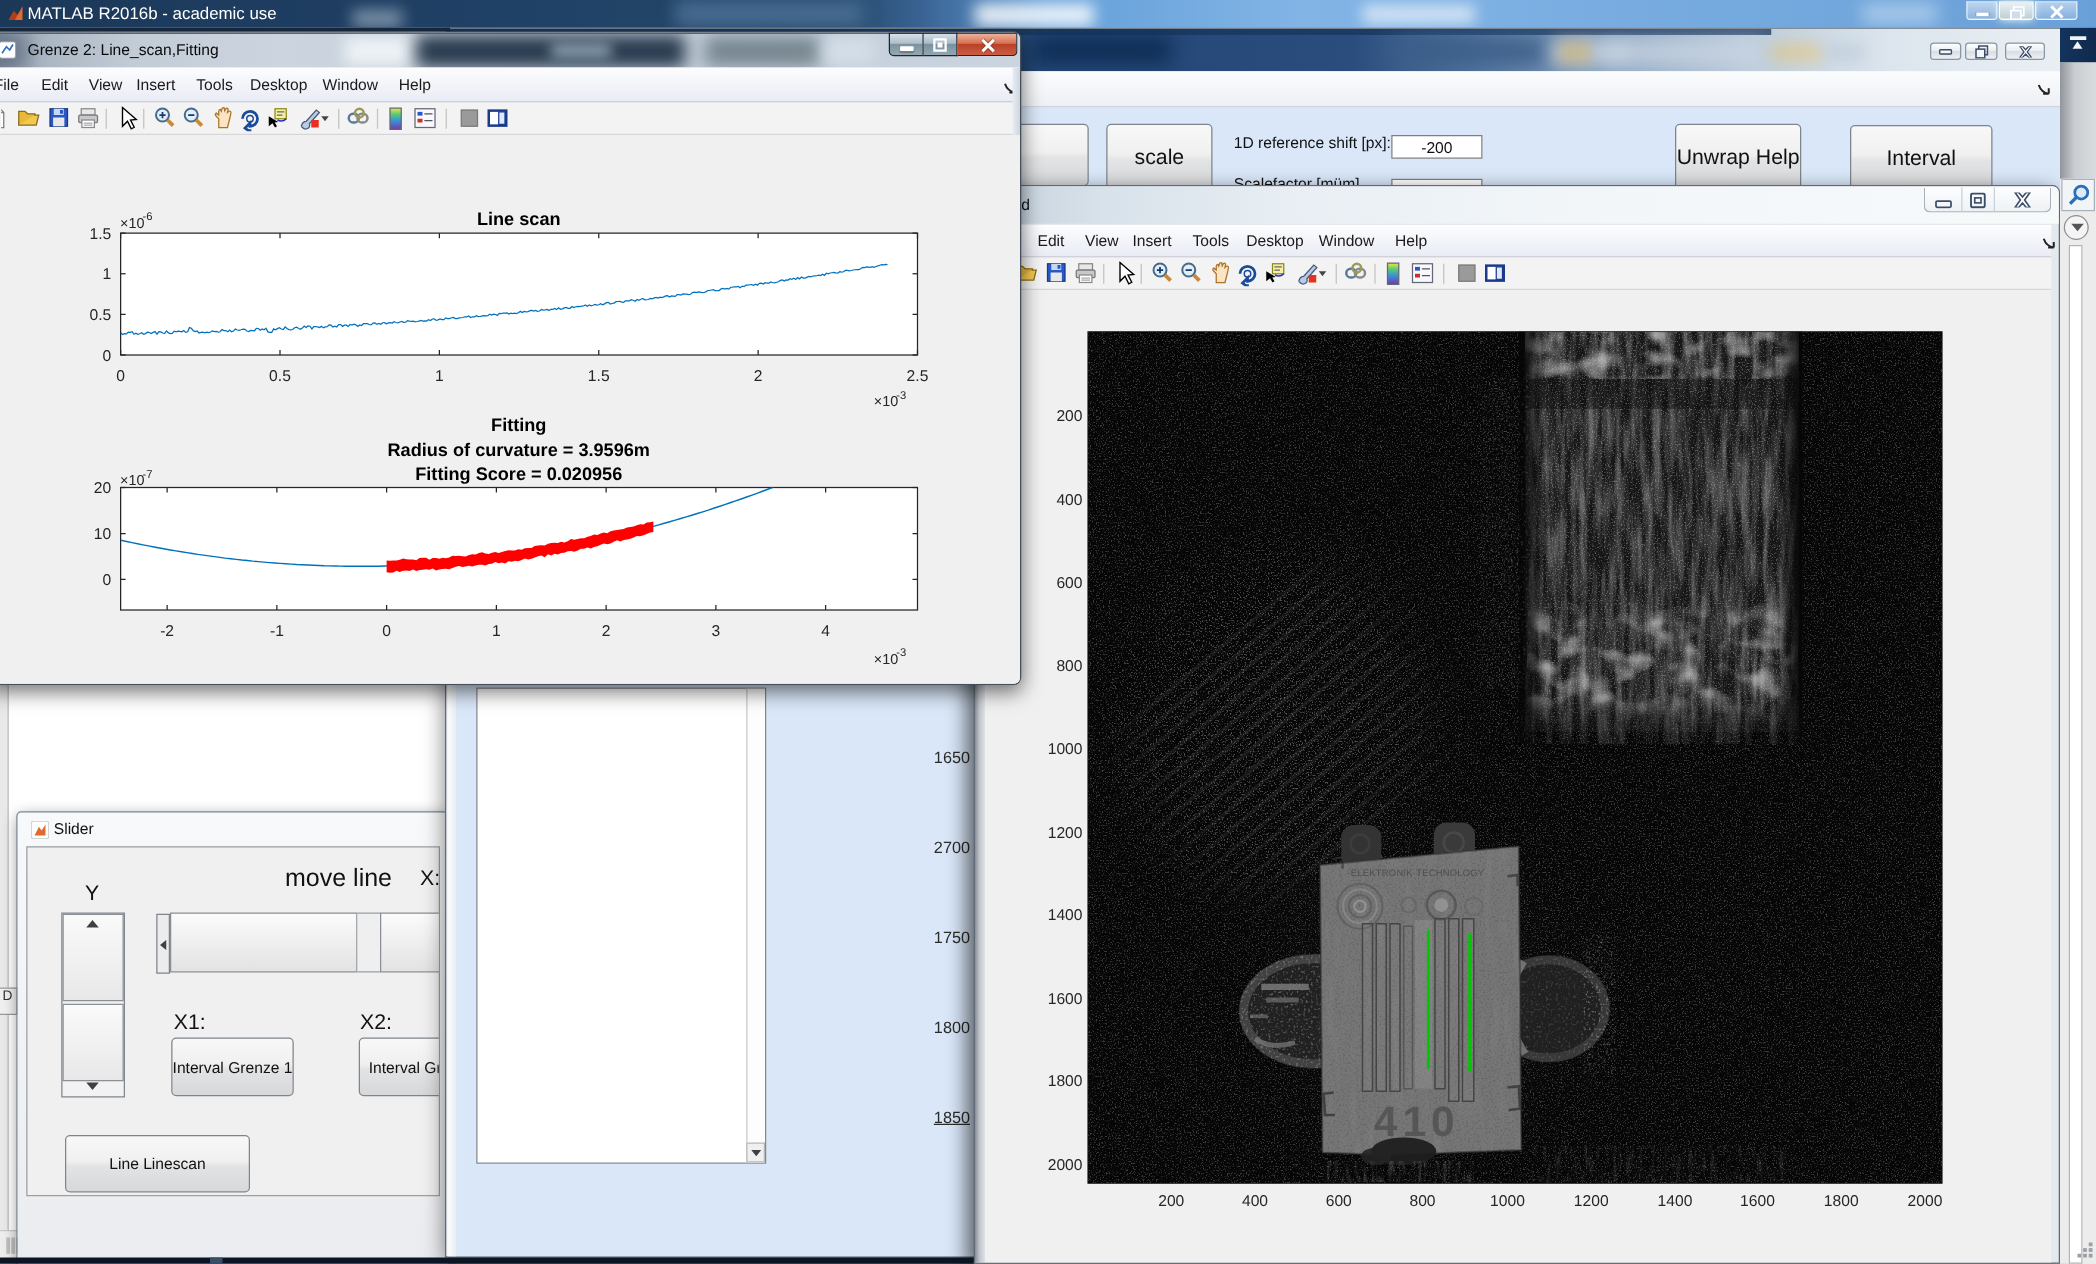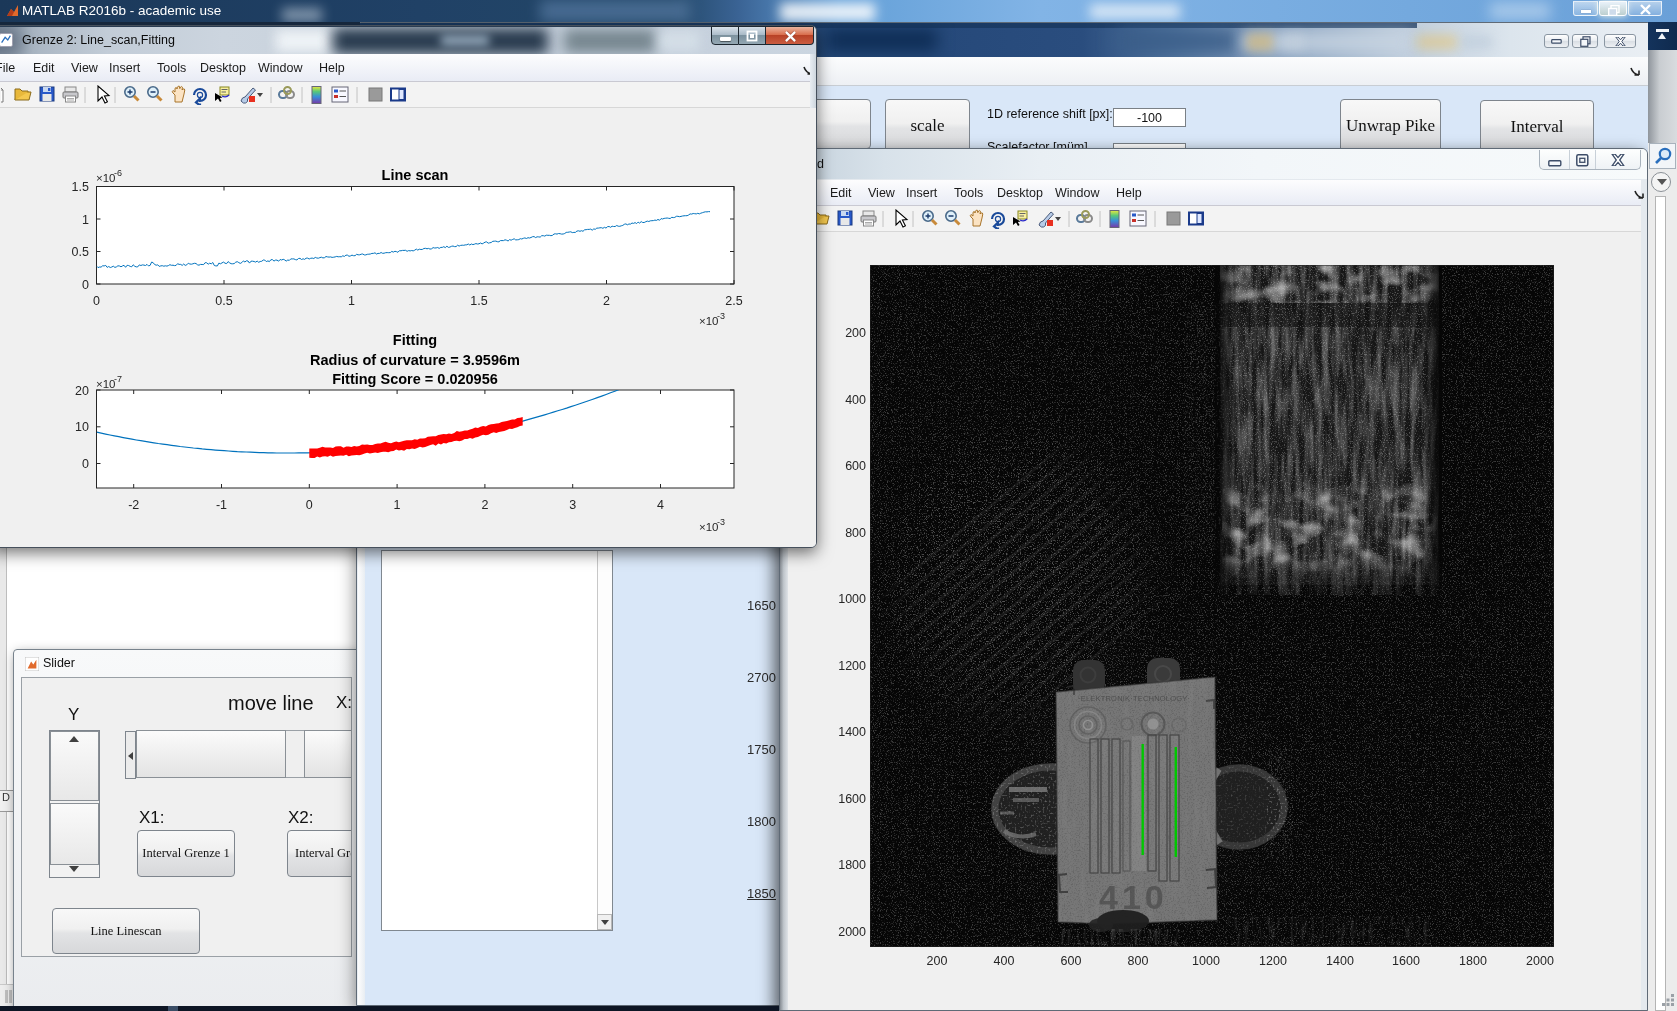--- a/index.html
+++ b/index.html
@@ -1,21 +1,21 @@
 <!DOCTYPE html>
 <html><head>
 <meta charset="utf-8">
 <style>
 html,body{margin:0;padding:0;width:1677px;height:1011px;overflow:hidden;
 font-family:"Liberation Sans",sans-serif;background:#e8e8e8;}
 *{box-sizing:border-box;}
 .abs{position:absolute;}
 .btn{position:absolute;border:1px solid #7e858d;border-radius:4px;
 background:linear-gradient(180deg,#f8f8f8 0%,#f0f0f0 45%,#e2e3e5 55%,#d7d8da 100%);
-color:#111;display:flex;align-items:center;justify-content:center;font-family:Liberation Serif, serif;}
+color:#111;display:flex;align-items:center;justify-content:center;}
 .fld{position:absolute;background:#fff;border:1px solid #7a8086;color:#111;
 display:flex;align-items:center;justify-content:center;}
 .menu{font-size:12.5px;color:#1a1a1a;}
 .cap{position:absolute;border-radius:3px;border:1px solid #8a96a2;
 background:linear-gradient(180deg,#fefefe,#e9edf1 48%,#d9dee4 52%,#eef1f4);
 display:flex;align-items:center;justify-content:center;}
 </style>
 </head>
 <body>
 
@@ -133,24 +133,24 @@
     <svg class="abs" style="left:1271px;top:9px;" width="12" height="12" viewBox="0 0 12 12">
         <path d="M2,2 Q4,8 10,9 M10,9 L5.5,9 M10,9 L10,4.5" stroke="#222" stroke-width="1.6" fill="none"></path>
       </svg>
   </div>
 
   <div class="abs" style="left:1px;top:63px;width:1294px;height:921px;background:#d9e7f8;">
 
     <div class="btn" style="left:443px;top:13px;width:70px;height:50px;"></div>
     <div class="btn" style="left:527px;top:13px;width:85px;height:54px;font-size:17px;">scale</div>
     <div class="abs" style="left:629px;top:21px;font-size:12.5px;color:#111;">1D reference shift [px]:</div>
-    <div class="fld" style="left:755px;top:22px;width:73px;height:19px;font-size:12.5px;">-100</div>
+    <div class="fld" style="left:755px;top:22px;width:73px;height:19px;font-size:12.5px;">-200</div>
     <div class="abs" style="left:629px;top:54px;font-size:12.5px;color:#111;">Scalefactor [müm]</div>
     <div class="fld" style="left:755px;top:57px;width:73px;height:21px;font-size:12.5px;">7.22892e-06</div>
-    <div class="btn" style="left:982px;top:13px;width:101px;height:54px;font-size:17px;">Unwrap Pike</div>
+    <div class="btn" style="left:982px;top:13px;width:101px;height:54px;font-size:17px;">Unwrap Help</div>
     <div class="btn" style="left:1122px;top:14px;width:114px;height:53px;font-size:17px;">Interval</div>
     <div class="abs" style="left:0px;top:0px;width:7px;height:921px;background:linear-gradient(90deg,#fdfdfd,#e8edf2);"></div>
 
     <div class="abs" style="left:23px;top:464px;width:232px;height:381px;background:#fff;border:1px solid #808890;">
       <div class="abs" style="left:215px;top:0;width:15px;height:379px;background:#fdfdfd;border-left:1px solid #c8c8c8;"></div>
       <div class="abs" style="left:215px;top:363px;width:15px;height:16px;background:#f0f0f0;border:1px solid #b8b8b8;">
         <div class="abs" style="left:3px;top:5px;width:0;height:0;border-left:4px solid transparent;border-right:4px solid transparent;border-top:5px solid #404040;"></div>
       </div>
     </div>
 

